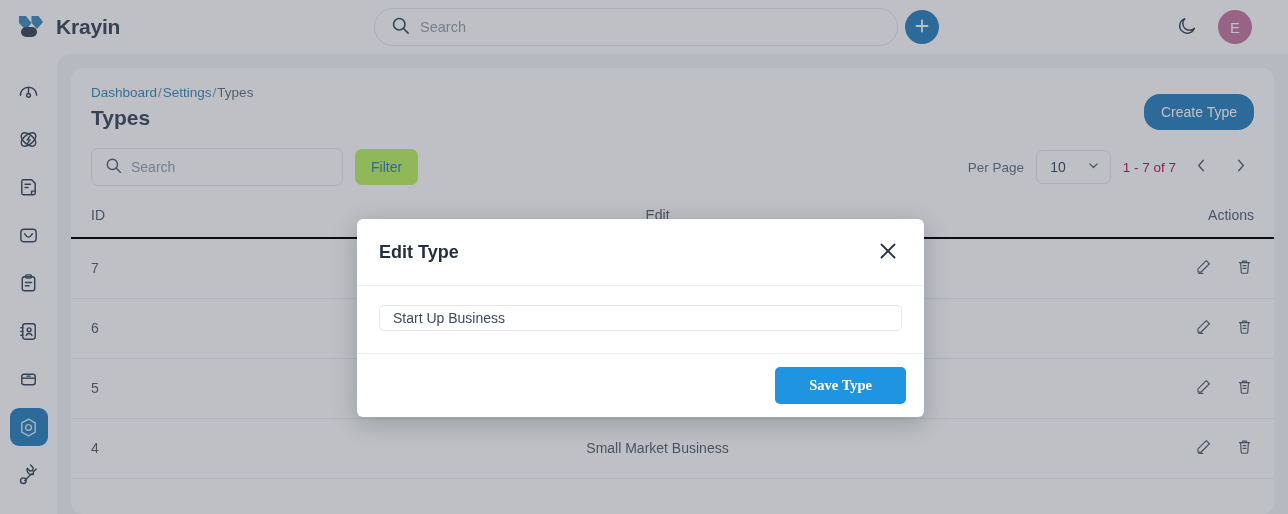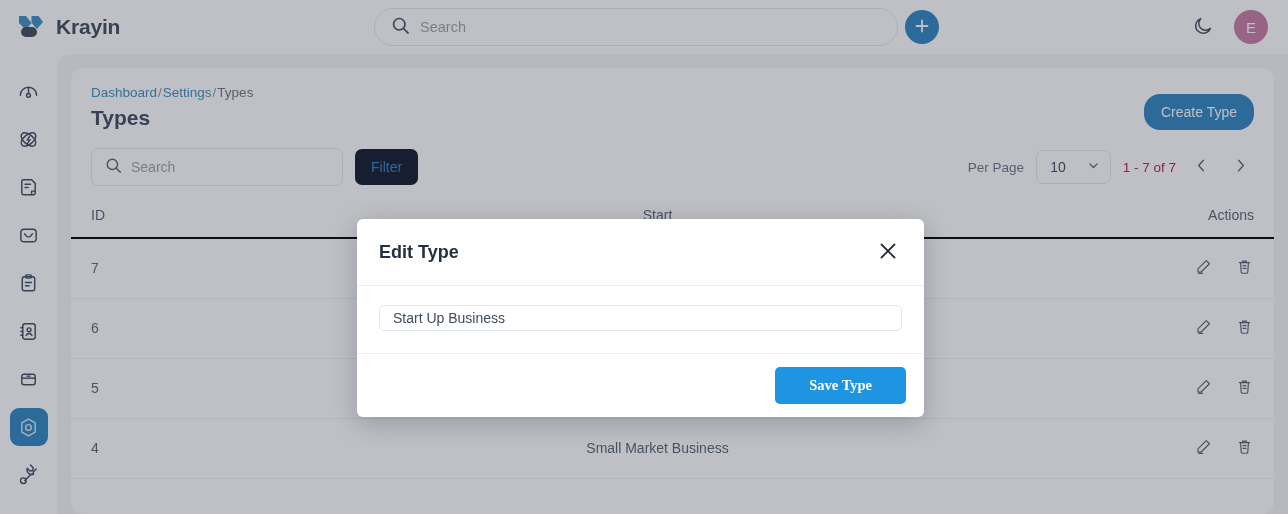--- a/index.html
+++ b/index.html
@@ -11,21 +11,21 @@
   }
 
   
   #app {
     position: absolute; inset: 0;
     background: #ffffff;
   }
 
   
   .header {
-    position: absolute; top: 0; left: 0; right: 0; height: 54px;
+    position: absolute; top: 0; left: 0; right: 16px; height: 54px;
     background: #ffffff;
     display: flex; 
   }
   .brand {
     display: flex; align-items: center; gap: 9px;
     margin-left: 17px; width: 250px;
   }
   .brand-logo { width: 30px; height: 26px; position: relative; }
   .brand-name {
     font-size: 21px; font-weight: 700; color: #3f4b5e; letter-spacing: -0.2px;
@@ -127,21 +127,21 @@
     border: 1px solid #e3e7ed; border-radius: 7px;
     display: flex; align-items: center; gap: 9px; padding-left: 13px;
     background: #ffffff;
   }
   .tbl-search input {
     border: none; outline: none; background: transparent;
     font-family: inherit; font-size: 14px; color: #3f4b5e; width: 100%;
   }
   .tbl-search input::placeholder { color: #9aa3b0; }
   .filter-btn {
-    background: #0f172a; color: #2e86c1;
+    background: #bef264; color: #2e86c1;
     border: none; border-radius: 7px; cursor: pointer;
     font-family: inherit; font-size: 14px;
     padding: 10px 16px;
   }
   .pager {
     margin-left: auto; display: flex; align-items: center; gap: 12px;
     font-size: 13.5px; color: #6b7584;
   }
   .perpage-select {
     display: flex; align-items: center; gap: 21px;
@@ -430,21 +430,21 @@
               </svg>
             </span>
           </button>
         </div>
       </div>
 
       <table>
         <thead>
           <tr>
             <th class="col-id">ID</th>
-            <th class="col-name">Start</th>
+            <th class="col-name">Edit</th>
             <th class="col-actions">Actions</th>
           </tr>
         </thead>
         <tbody>
           <tr>
             <td class="col-id">7</td>
             <td class="col-name"></td>
             <td class="col-actions">
               <span class="row-actions">
                 <button class="icon-btn">

